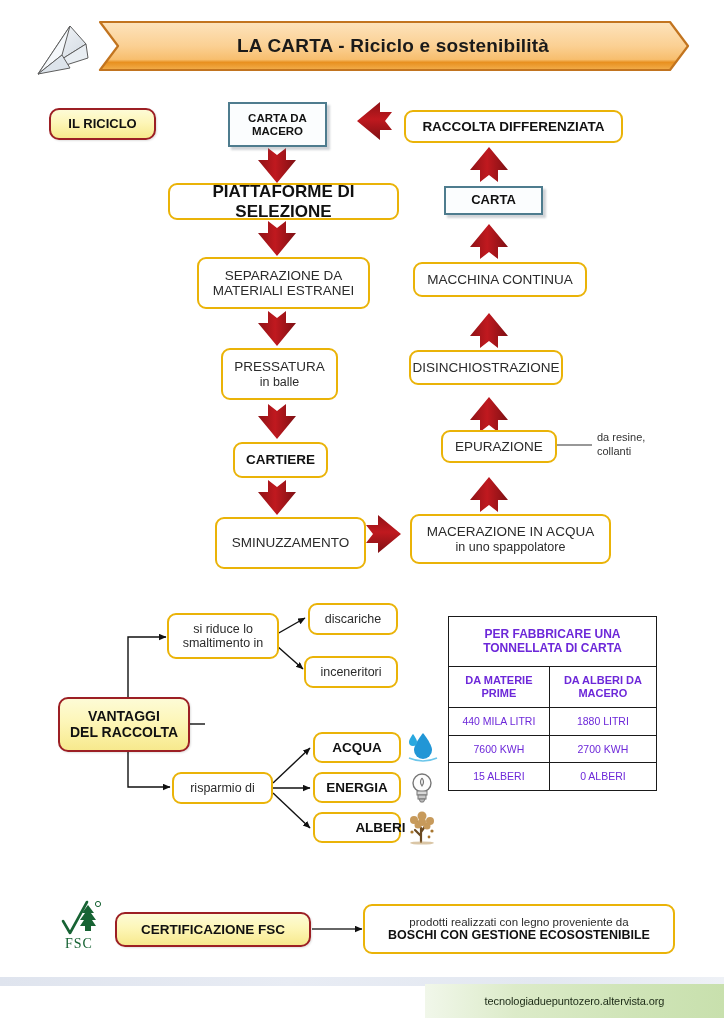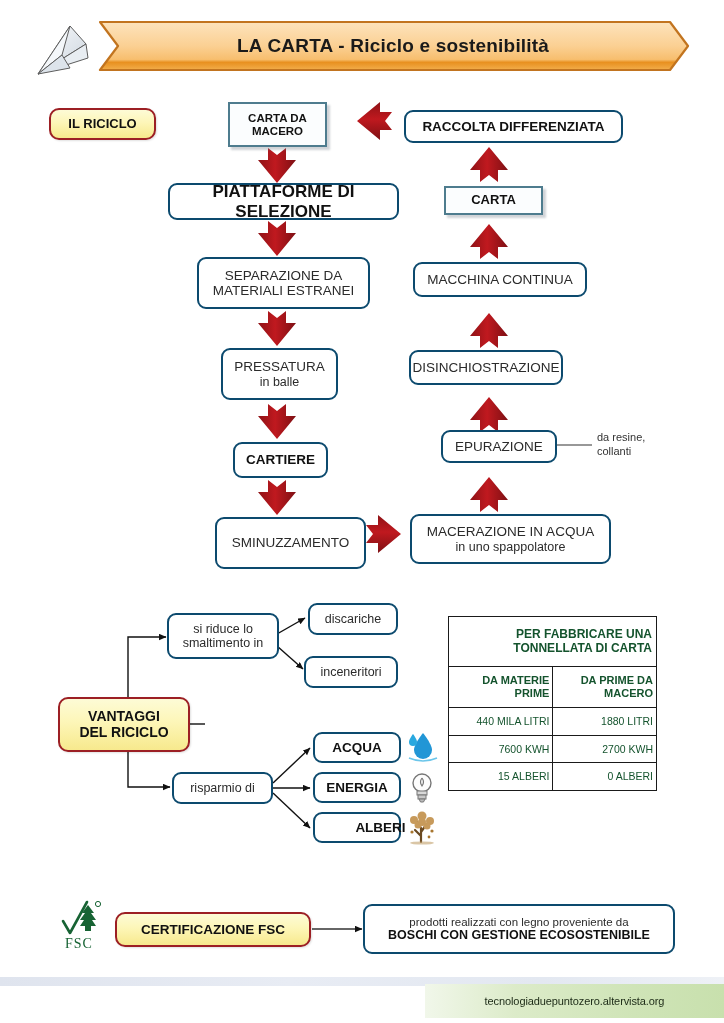--- a/index.html
+++ b/index.html
@@ -4,21 +4,21 @@
 <style>
   html,body{margin:0;padding:0;background:#ffffff;}
   body{width:724px;height:1023px;position:relative;overflow:hidden;
        font-family:"Liberation Sans","DejaVu Sans",sans-serif;}
   #stage{position:absolute;left:0;top:0;width:724px;height:1023px;}
   svg{position:absolute;left:0;top:0;}
 
   
   .node{position:absolute;box-sizing:border-box;display:flex;
         align-items:center;justify-content:center;text-align:center;
-        border:2px solid #0c4a6e;border-radius:9px;background:#ffffff;
+        border:2px solid #eab308;border-radius:9px;background:#ffffff;
         color:#2b2b2b;line-height:1.12;}
   .node.bold{font-weight:bold;color:#111;}
   .node .l1{display:block;}
   .node .l2{display:block;}
 
   
   .node.blue{border:2px solid #4E7C8E;background:#fbfdfe;border-radius:0;
              font-weight:bold;color:#111;
              box-shadow:3px 3px 2px rgba(120,130,140,.35);}
 
@@ -30,22 +30,22 @@
 
   
   #banner{position:absolute;left:98px;top:22px;width:590px;height:48px;}
   #banner .txt{position:absolute;left:0;top:0;width:590px;height:48px;
                display:flex;align-items:center;justify-content:center;
                font-size:19px;font-weight:bold;color:#1a1a1a;letter-spacing:.2px;}
 
   
   #ptable{position:absolute;left:448px;top:616px;width:209px;
           border-collapse:collapse;background:#fff;}
-  #ptable td,#ptable th{border:1.6px solid #1a1a1a;text-align:right;
-        font-size:10.5px;color:#14532d;padding:7px 3px;line-height:1.2;}
+  #ptable td,#ptable th{border:1.6px solid #1a1a1a;text-align:center;
+        font-size:10.5px;color:#6d28d9;padding:7px 3px;line-height:1.2;}
   #ptable th{font-weight:bold;font-size:11px;}
   #ptable .title{font-size:12px;font-weight:bold;padding:10px 4px;}
   #ptable td{font-weight:normal;}
 
   
   #divider{position:absolute;left:0;top:977px;width:724px;height:9px;
            background:linear-gradient(90deg,#dfe4ee 0%,#e8ecf4 40%,#e3e8f1 75%,#eef1f6 100%);}
   #fbar{position:absolute;left:425px;top:984px;width:299px;height:34px;
         background:linear-gradient(90deg,#f1f7ea 0%,#dcebc9 30%,#cfe4b7 70%,#c8e0ad 100%);
         display:flex;align-items:center;justify-content:center;}
@@ -233,21 +233,21 @@
   <div class="node" style="left:410px;top:514px;width:201px;height:50px;font-size:13.5px;">
     <span>
       <span class="l1">MACERAZIONE IN ACQUA</span>
       <span class="l2" style="font-size:12.5px;">in uno spappolatore</span>
     </span>
   </div>
 
   <div class="node yellow" style="left:58px;top:697px;width:132px;height:55px;font-size:14px;">
     <span>
       <span class="l1">VANTAGGI</span>
-      <span class="l2">DEL RICICLO</span>
+      <span class="l2">DEL RACCOLTA</span>
     </span>
   </div>
 
   <div class="node" style="left:167px;top:613px;width:112px;height:46px;font-size:12.5px;">
     <span>
       <span class="l1">si riduce lo</span>
       <span class="l2">smaltimento in</span>
     </span>
   </div>
 
@@ -312,21 +312,21 @@
         <span>PER FABBRICARE UNA</span><br>
         <span>TONNELLATA DI CARTA</span>
       </td>
     </tr>
     <tr>
       <th>
         <span>DA MATERIE</span><br>
         <span>PRIME</span>
       </th>
       <th>
-        <span>DA PRIME DA</span><br>
+        <span>DA ALBERI DA</span><br>
         <span>MACERO</span>
       </th>
     </tr>
     <tr>
       <td>440 MILA LITRI</td>
       <td>1880 LITRI</td>
     </tr>
     <tr>
       <td>7600 KWH</td>
       <td>2700 KWH</td>

